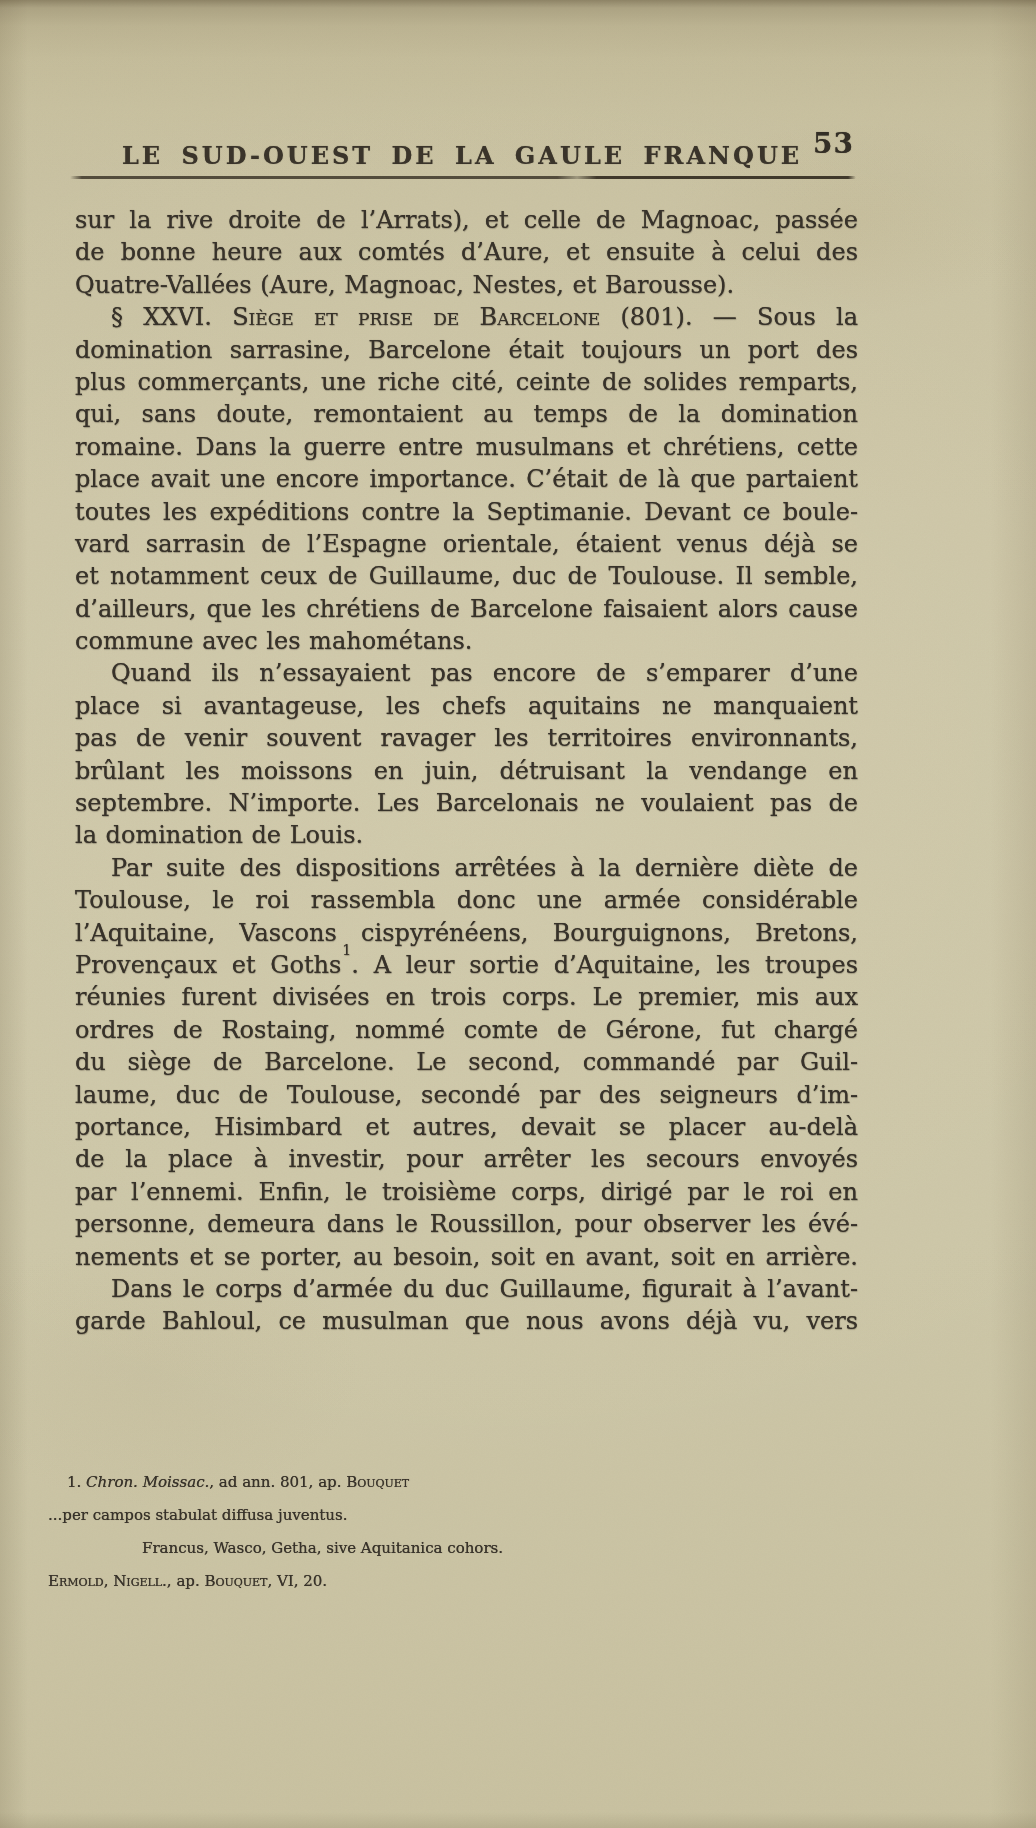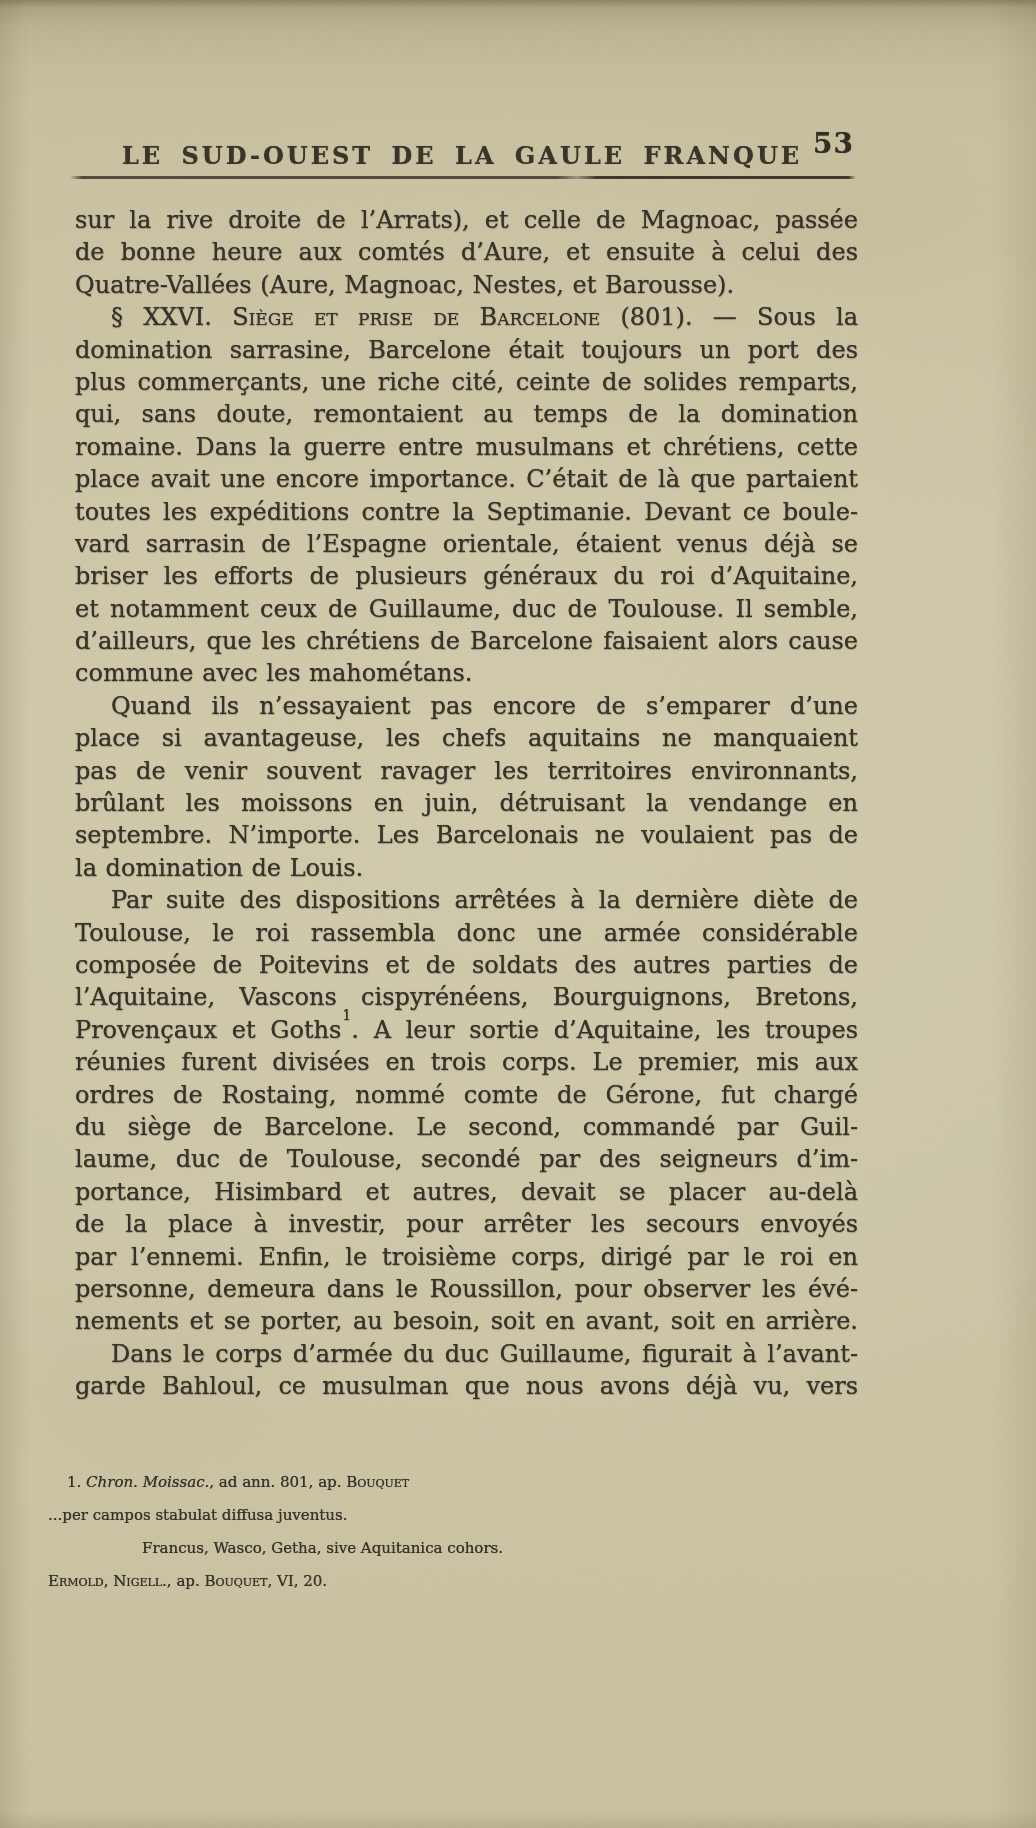--- a/index.html
+++ b/index.html
@@ -122,37 +122,35 @@
       </div>
       <div class="para">
         <div class="line indent"><span>§ XXVI. </span><span class="sc">Siège et prise de Barcelone</span><span> (801). — Sous la</span></div>
         <div class="line"><span>domination sarrasine, Barcelone était toujours un port des</span></div>
         <div class="line"><span>plus commerçants, une riche cité, ceinte de solides remparts,</span></div>
         <div class="line"><span>qui, sans doute, remontaient au temps de la domination</span></div>
         <div class="line"><span>romaine. Dans la guerre entre musulmans et chrétiens, cette</span></div>
         <div class="line"><span>place avait une encore importance. C’était de là que partaient</span></div>
         <div class="line"><span>toutes les expéditions contre la Septimanie. Devant ce boule-</span></div>
         <div class="line"><span>vard sarrasin de l’Espagne orientale, étaient venus déjà se</span></div>
-        <div class="line"><span>briser les efforts de plusieurs généraux du roi d’Aquitaine,</span></div>
         <div class="line"><span>et notamment ceux de Guillaume, duc de Toulouse. Il semble,</span></div>
         <div class="line"><span>d’ailleurs, que les chrétiens de Barcelone faisaient alors cause</span></div>
         <div class="line endline"><span>commune avec les mahométans.</span></div>
       </div>
       <div class="para">
         <div class="line indent"><span>Quand ils n’essayaient pas encore de s’emparer d’une</span></div>
         <div class="line"><span>place si avantageuse, les chefs aquitains ne manquaient</span></div>
         <div class="line"><span>pas de venir souvent ravager les territoires environnants,</span></div>
         <div class="line"><span>brûlant les moissons en juin, détruisant la vendange en</span></div>
         <div class="line"><span>septembre. N’importe. Les Barcelonais ne voulaient pas de</span></div>
         <div class="line endline"><span>la domination de Louis.</span></div>
       </div>
       <div class="para">
         <div class="line indent"><span>Par suite des dispositions arrêtées à la dernière diète de</span></div>
         <div class="line"><span>Toulouse, le roi rassembla donc une armée considérable</span></div>
-        <div class="line"><span>composée de Poitevins et de soldats des autres parties de</span></div>
         <div class="line"><span>l’Aquitaine, Vascons cispyrénéens, Bourguignons, Bretons,</span></div>
         <div class="line"><span>Provençaux et Goths</span><sup class="fnref">1</sup><span>. A leur sortie d’Aquitaine, les troupes</span></div>
         <div class="line"><span>réunies furent divisées en trois corps. Le premier, mis aux</span></div>
         <div class="line"><span>ordres de Rostaing, nommé comte de Gérone, fut chargé</span></div>
         <div class="line"><span>du siège de Barcelone. Le second, commandé par Guil-</span></div>
         <div class="line"><span>laume, duc de Toulouse, secondé par des seigneurs d’im-</span></div>
         <div class="line"><span>portance, Hisimbard et autres, devait se placer au-delà</span></div>
         <div class="line"><span>de la place à investir, pour arrêter les secours envoyés</span></div>
         <div class="line"><span>par l’ennemi. Enfin, le troisième corps, dirigé par le roi en</span></div>
         <div class="line"><span>personne, demeura dans le Roussillon, pour observer les évé-</span></div>

